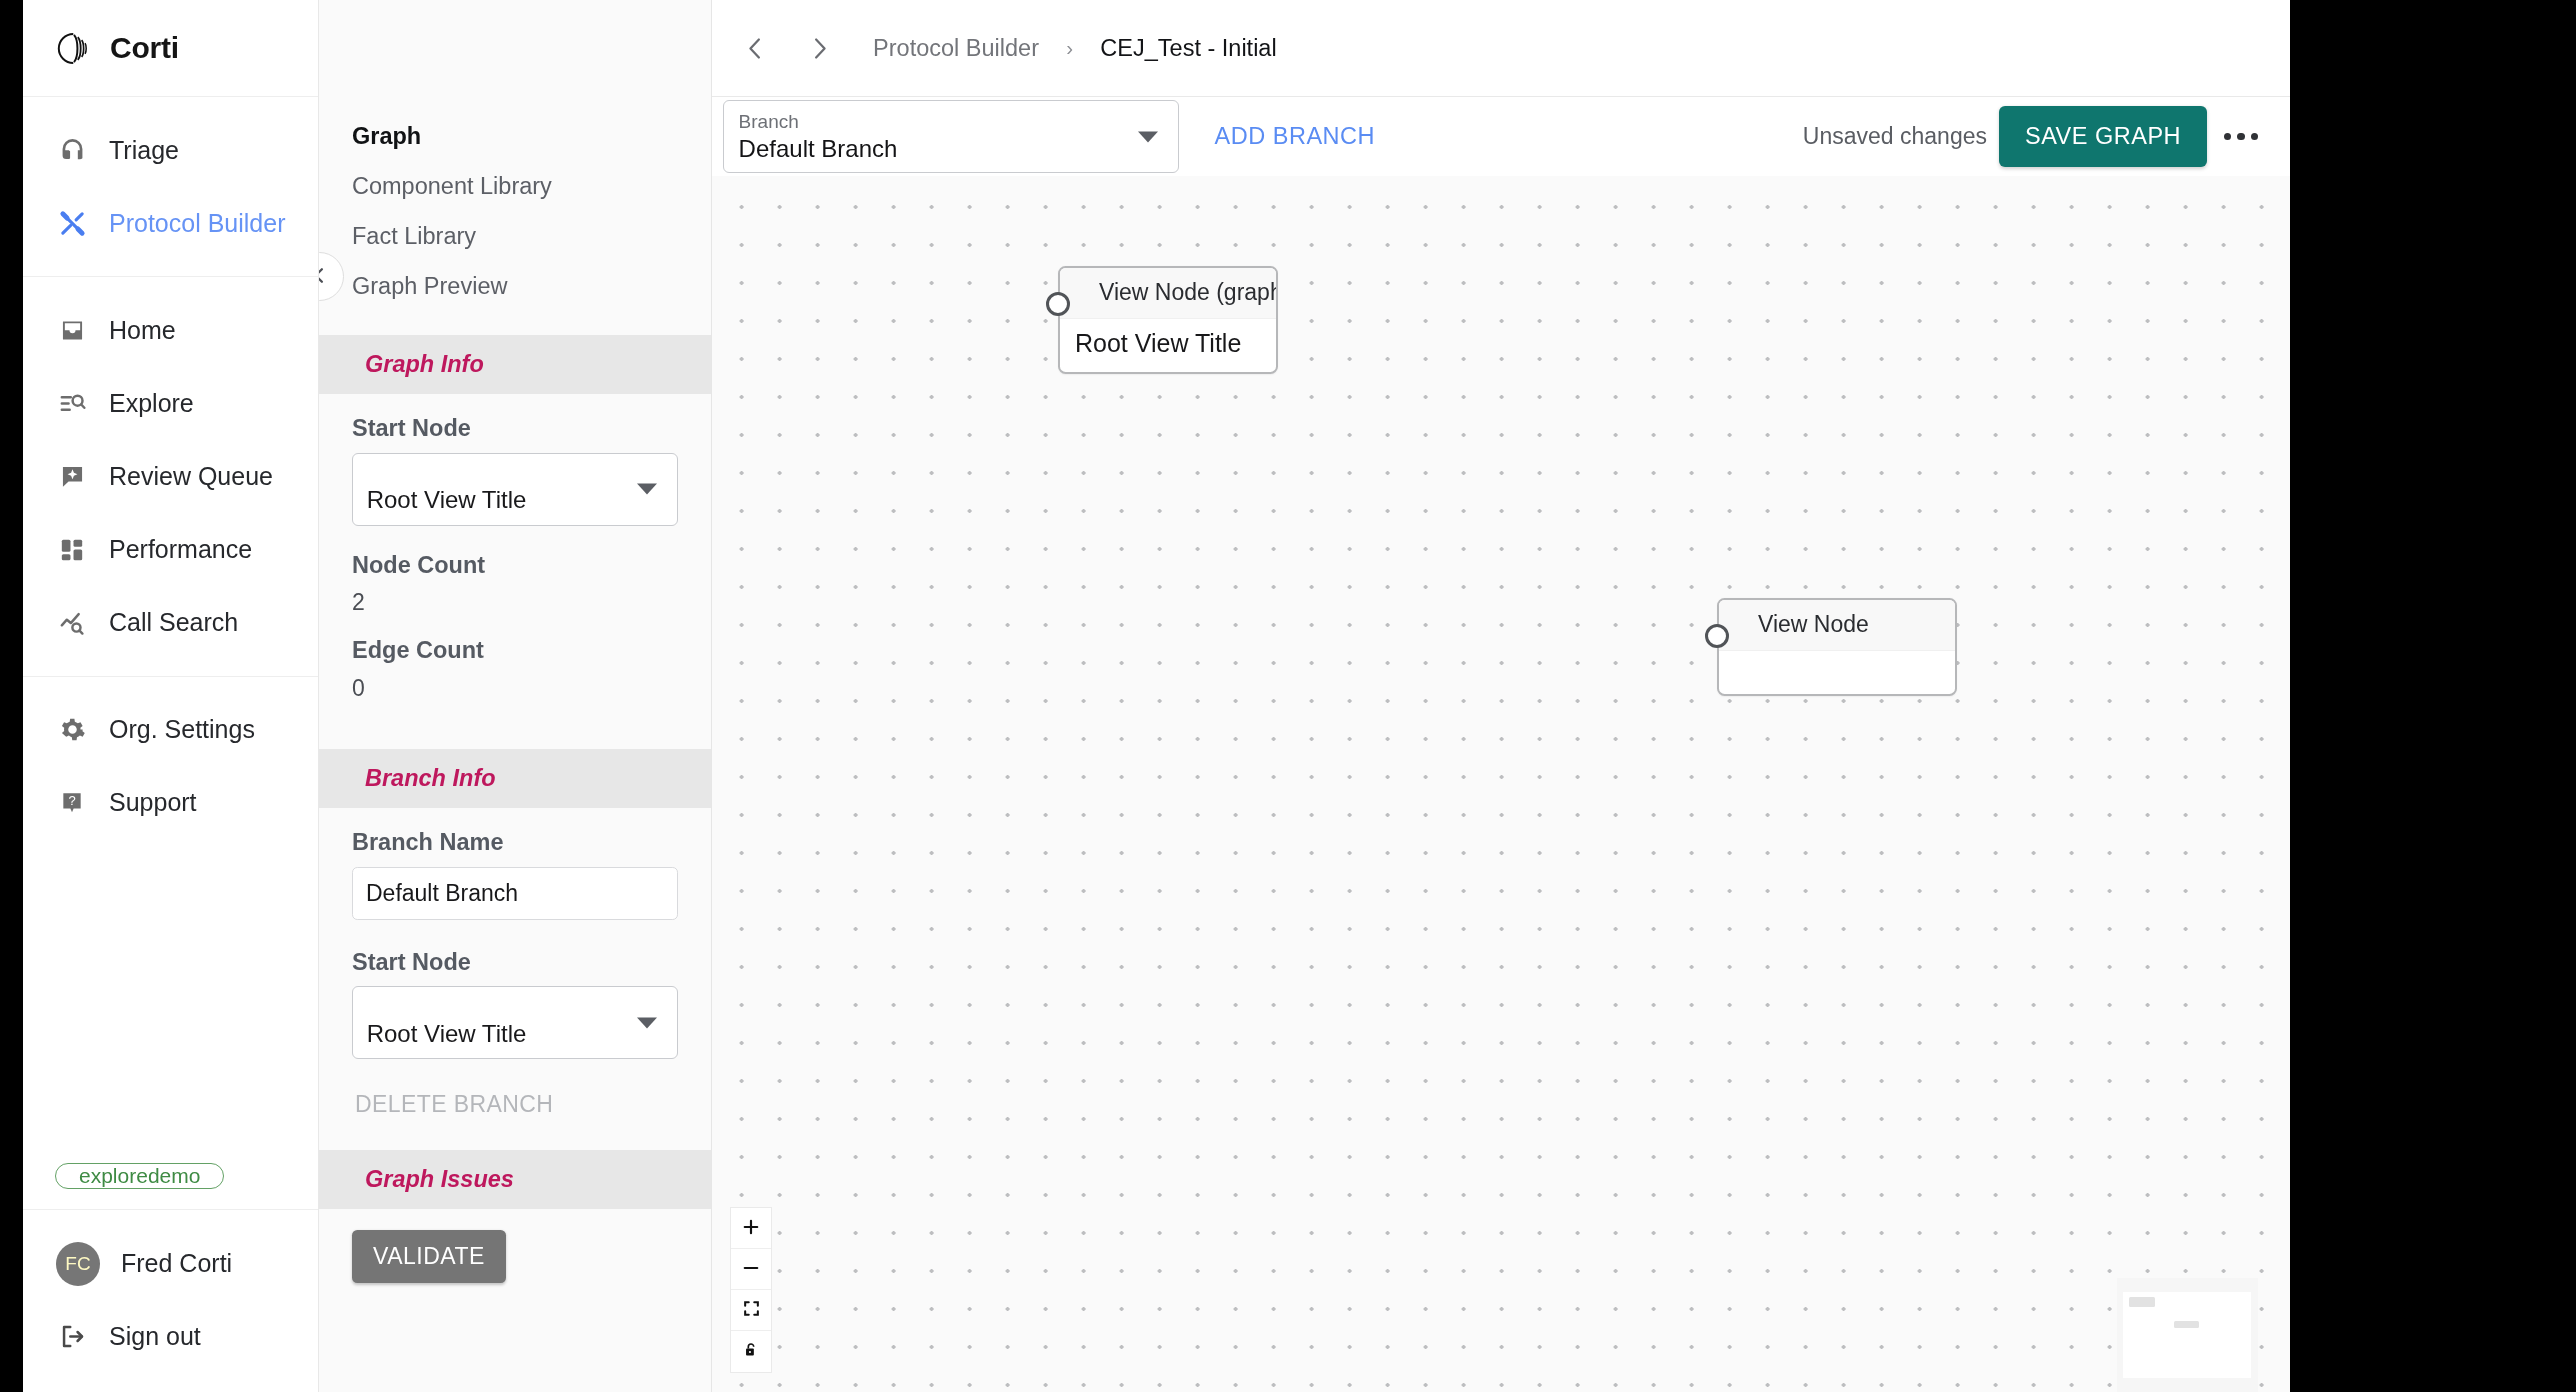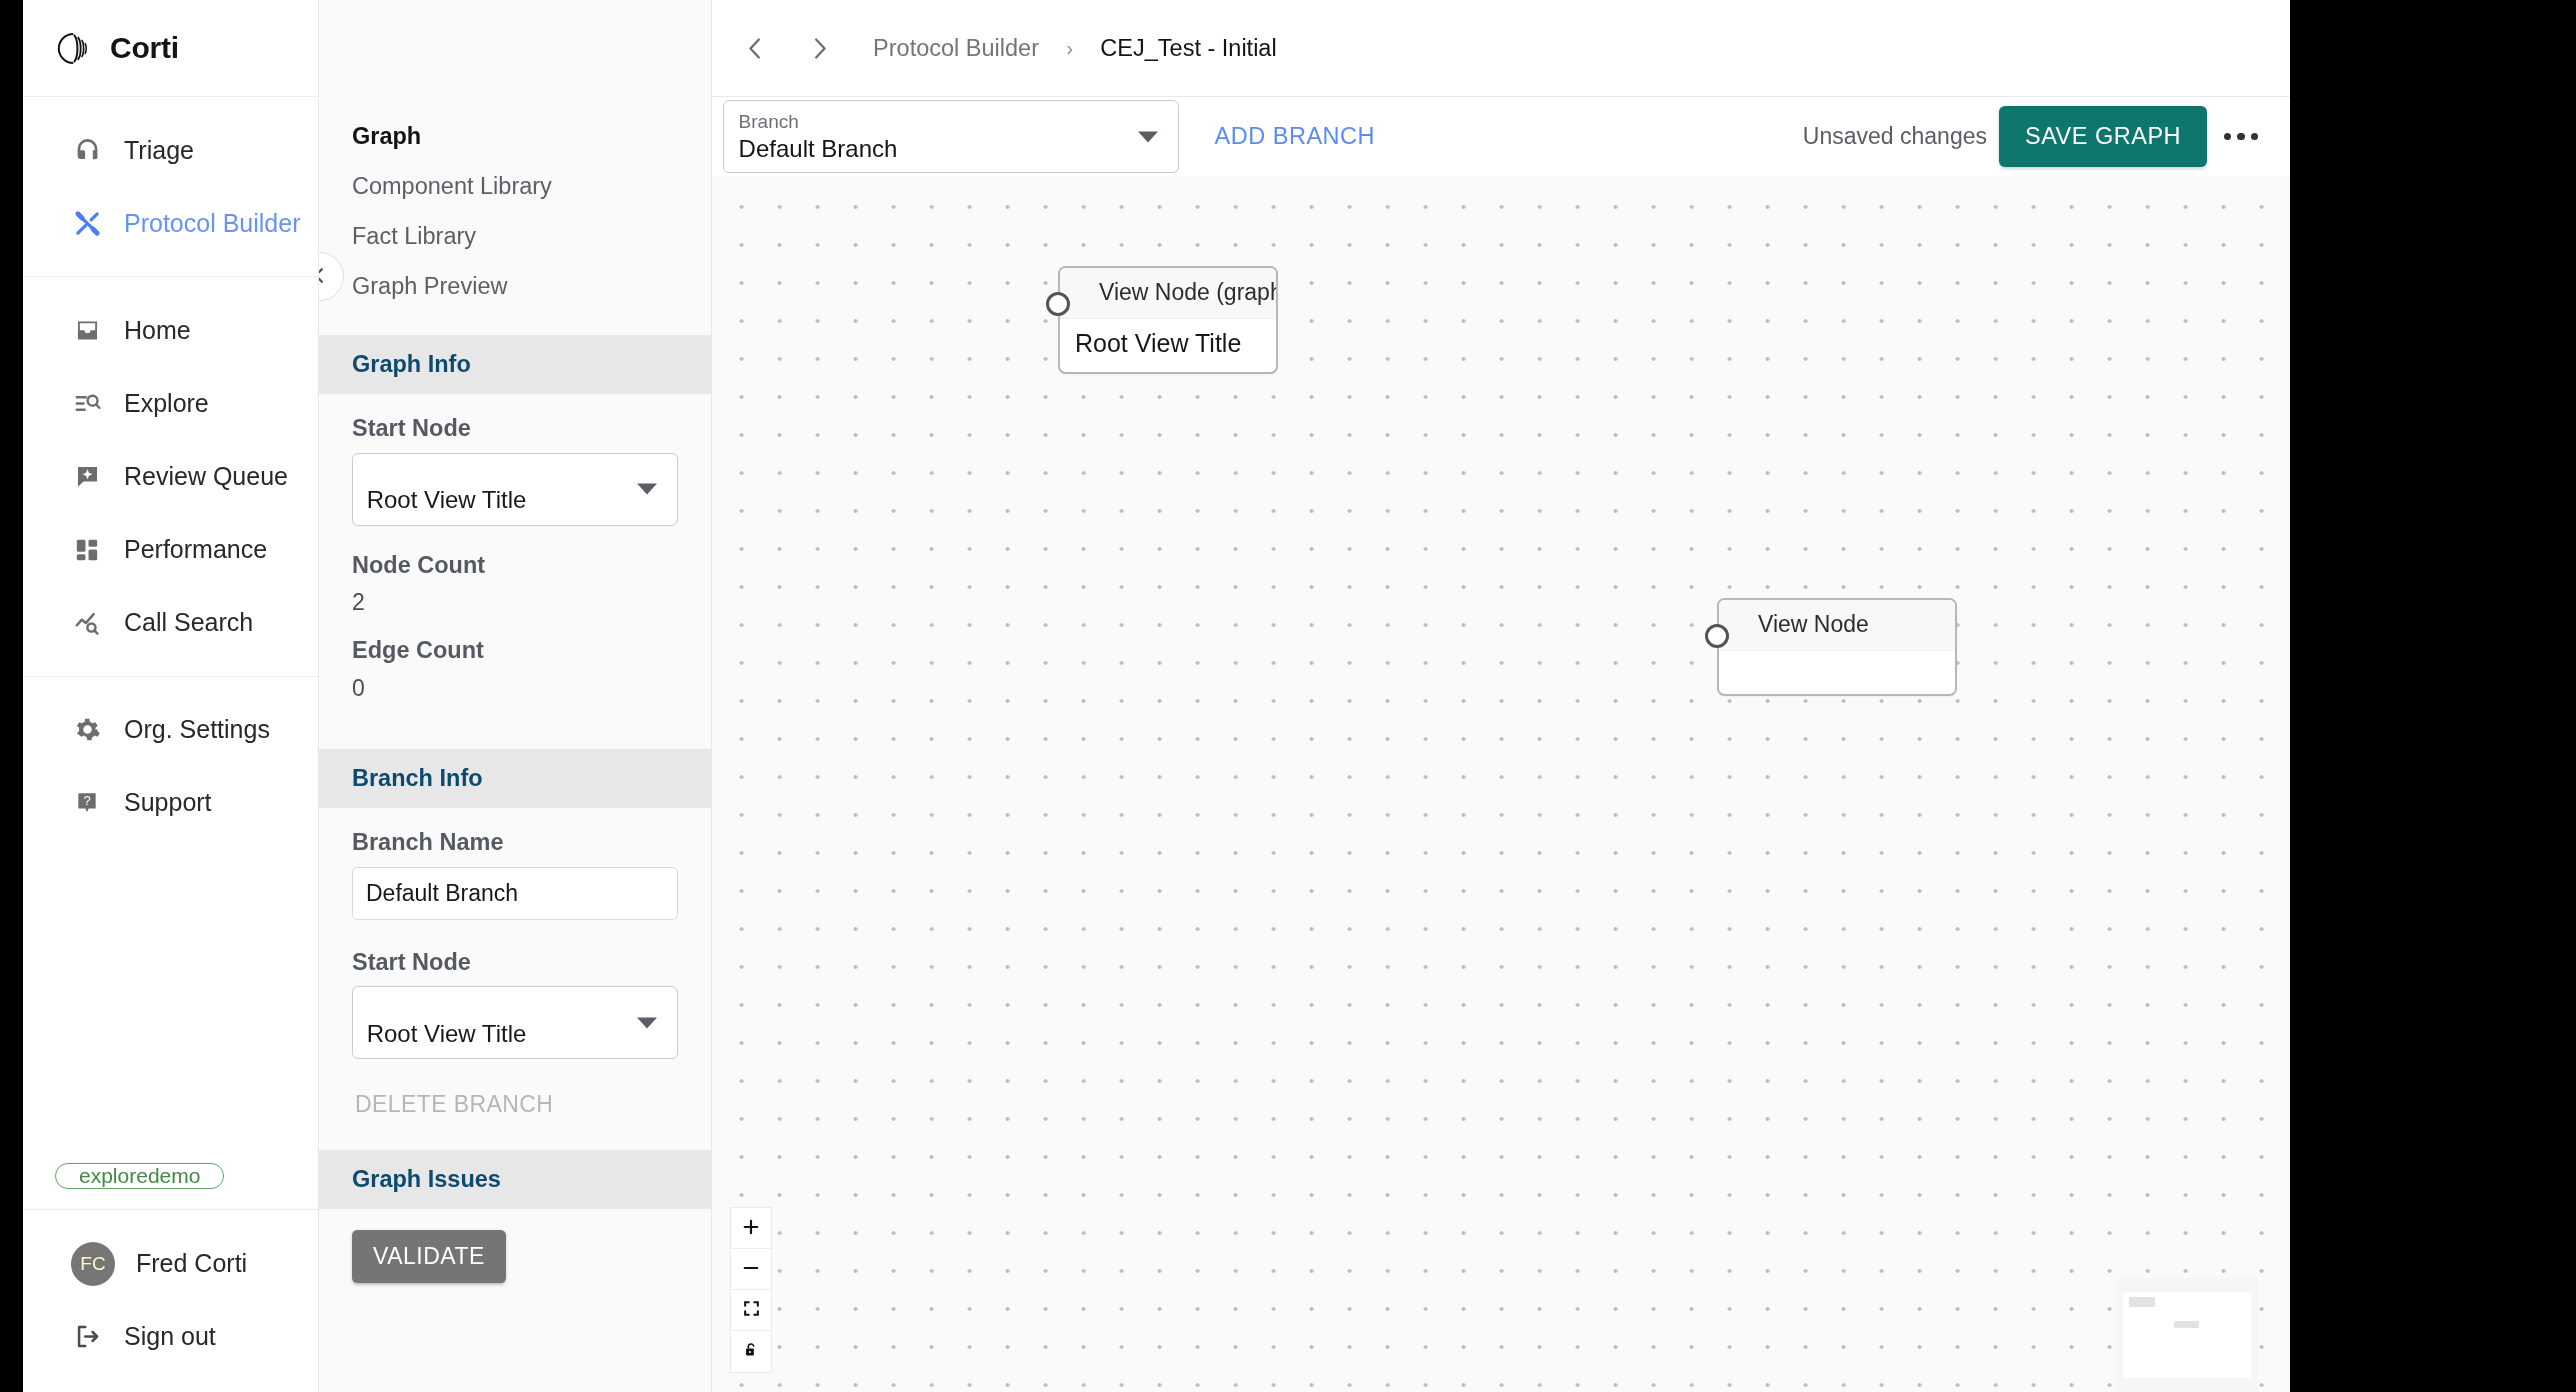--- a/index.html
+++ b/index.html
@@ -39,24 +39,23 @@
   .logo-mark { width: 35px; height: 35px; flex: none; }
   .logo-text {
     font-size: 30px; font-weight: 700; color: #151515; letter-spacing: -0.2px;
   }
 
   .nav-group { padding: 16.7px 0; }
   .nav-group.bordered { border-bottom: 1.5px solid #eeeeee; }
   .nav-item {
     display: flex; align-items: center;
     height: 73px;
-    padding-left: 24px;
+    padding-left: 33px;
     gap: 21px;
     cursor: pointer;
-    margin-left: 24px;
   }
   .nav-item .ico { width: 32px; height: 32px; flex: none; display: flex; align-items: center; justify-content: center; }
   .nav-item .lbl { font-size: 25px; color: #26282c; }
   .nav-item.active .lbl { color: #6693f5; }
   .nav-spacer { flex: 1 1 auto; }
 
   .org-row { padding: 0 0 20px 32px; }
   .org-chip {
     display: inline-block;
     border: 1.5px solid #63a165;
@@ -87,22 +86,23 @@
   .panel-links { padding: 112px 0 24px 0; }
   .panel-link {
     font-size: 23.5px; color: #5c5f66;
     padding: 11.4px 0 11.4px 33px;
     cursor: pointer;
   }
   .panel-link.strong { color: #101214; font-weight: 700; }
 
   .sec-head {
     background: #e7e7e7;
-    font-size: 23.5px; font-weight: 700; color: #0c4a6e;
-    padding: 16px 0 16px 33px;
+    font-size: 23.5px; font-weight: 700; color: #be185d;
+    padding: 16px 0 16px 46px;
+    font-style: italic;
   }
   .sec-body { padding: 21px 33px 26px 33px; }
   .field-label {
     font-size: 23.5px; font-weight: 700; color: #555a62;
     margin-bottom: 10.6px;
   }
   .field-value { font-size: 23px; color: #4a4d53; margin-bottom: 21px; }
 
   .select-box {
     position: relative;

